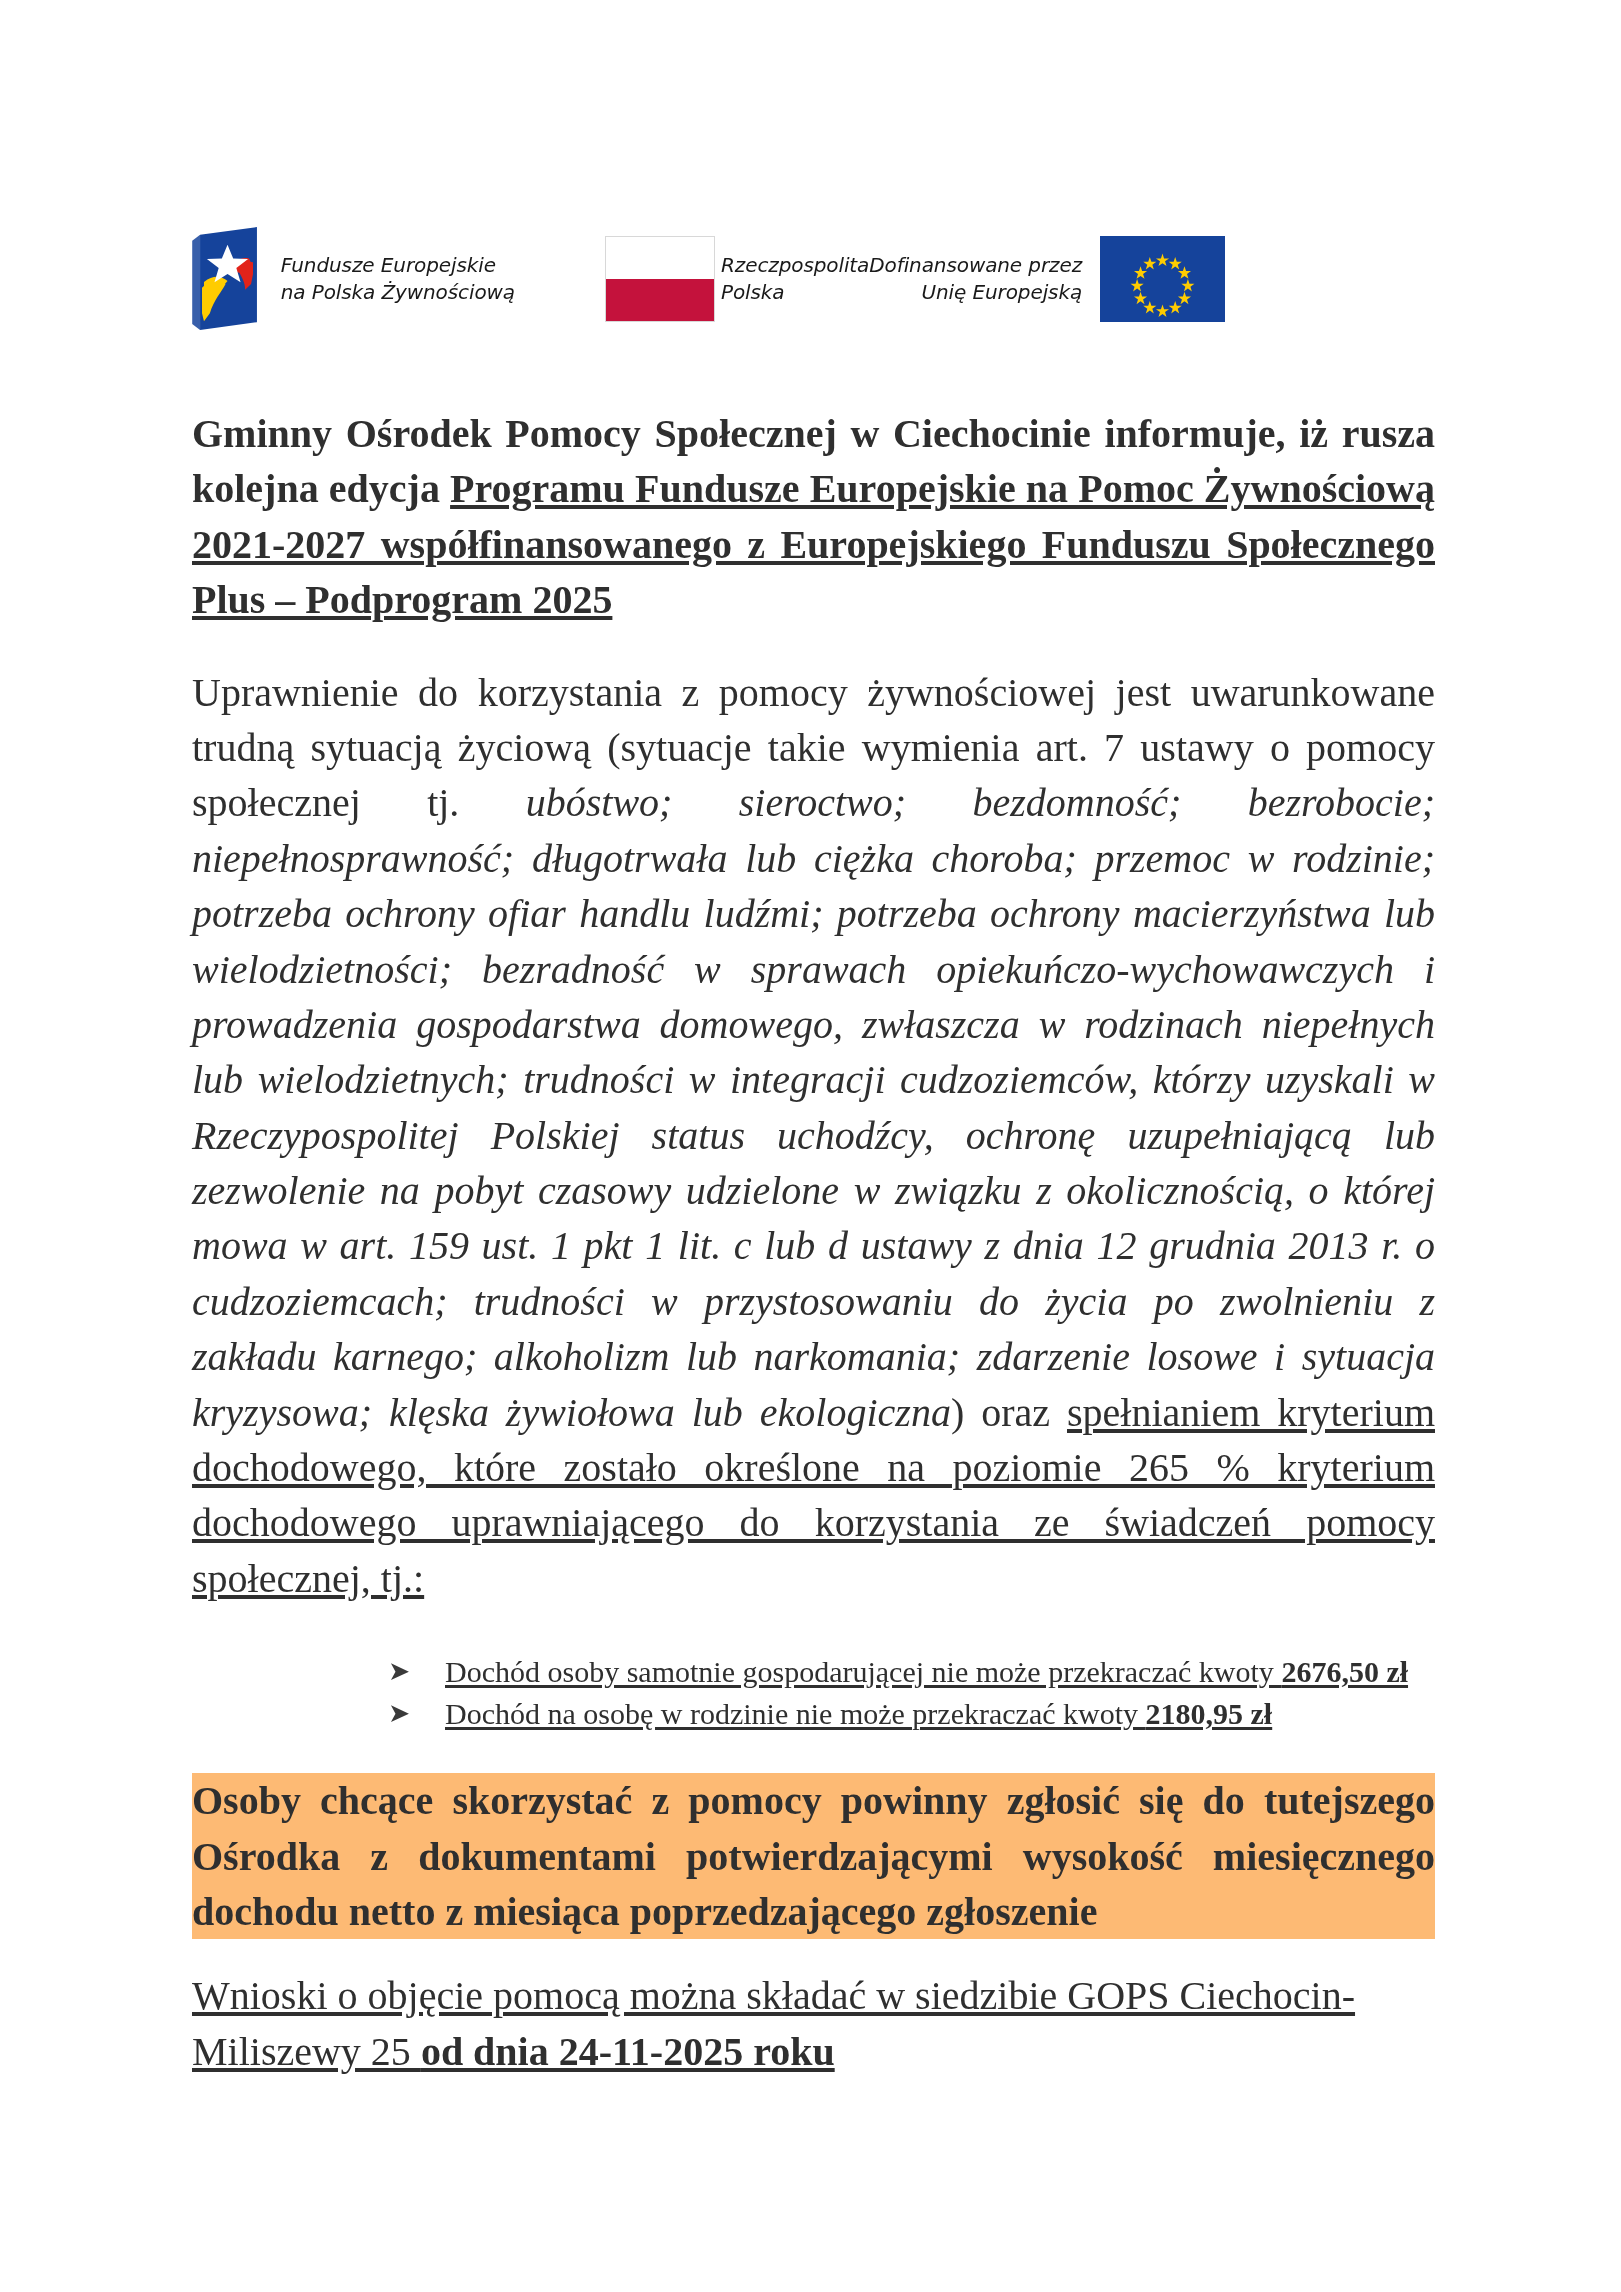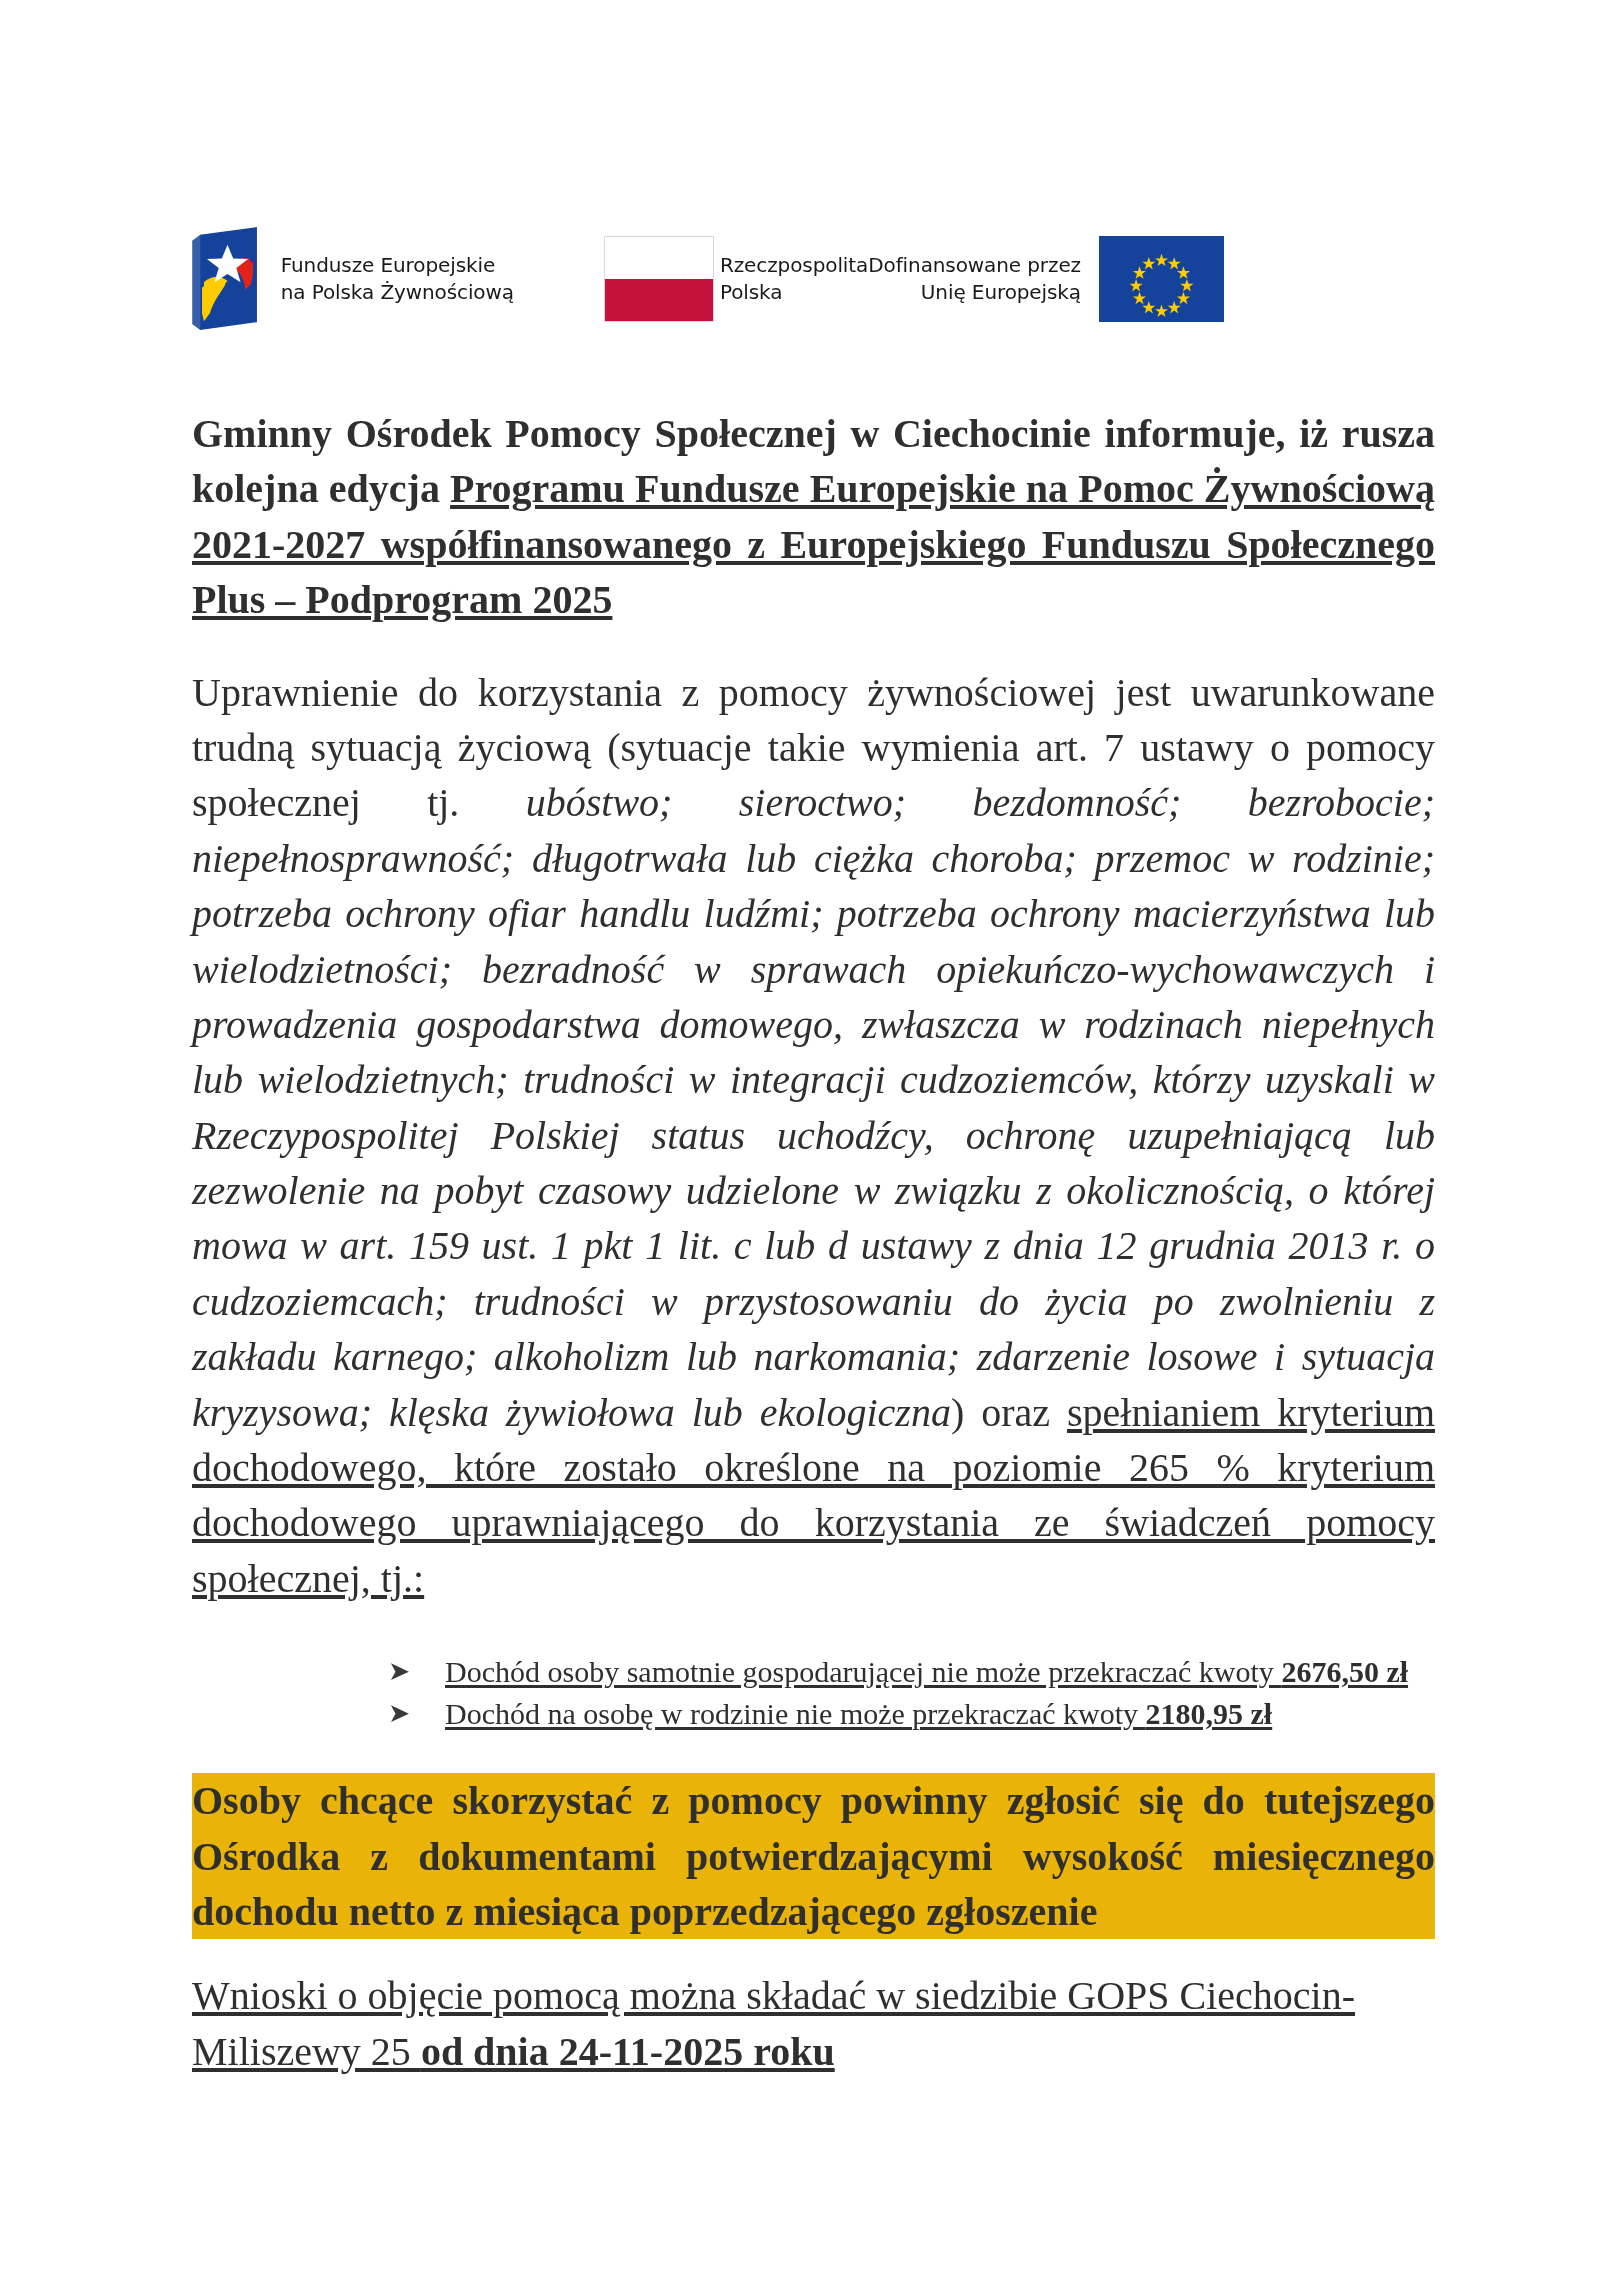--- a/index.html
+++ b/index.html
@@ -24,20 +24,21 @@
 
   
   .logo-strip {
     position: absolute;
     left: 192px;
     top: 214px;
     width: 1241px;
     height: 129px;
     display: flex;
     align-items: flex-end;
+    font-style: italic;
   }
   .logo-block {
     display: flex;
     align-items: center;
     height: 100%;
   }
   .lb-fe   { margin-right: 0px; }
   .lb-rp   { margin-left: 90px; }
   .lb-ue   { }
 
@@ -130,21 +131,21 @@
   }
   ul.arrow-list li .bullet {
     position: absolute;
     left: 0;
     top: 0;
     font-family: "DejaVu Sans", sans-serif;
     font-size: 26.5px;
     line-height: 1.52;
     color: #3a3a3a;
   }
-  .highlight-bg { background: #eab308; }
+  .highlight-bg { background: #fdba74; }
 </style>
 </head>
 <body>
 
 <div class="page">
 
   <div class="logo-strip">
 
     <div class="logo-block lb-fe">
       <div class="fe-mark">

